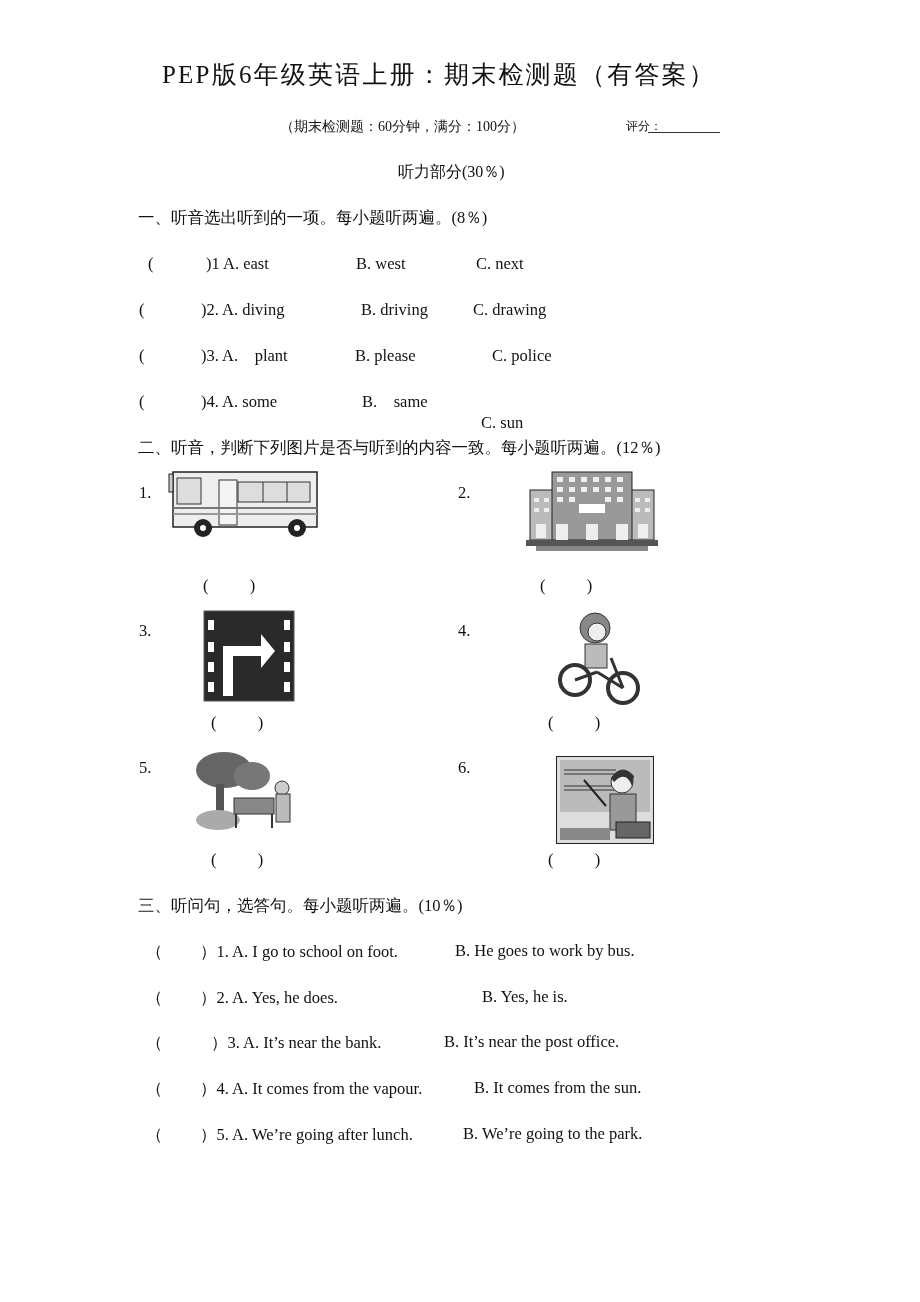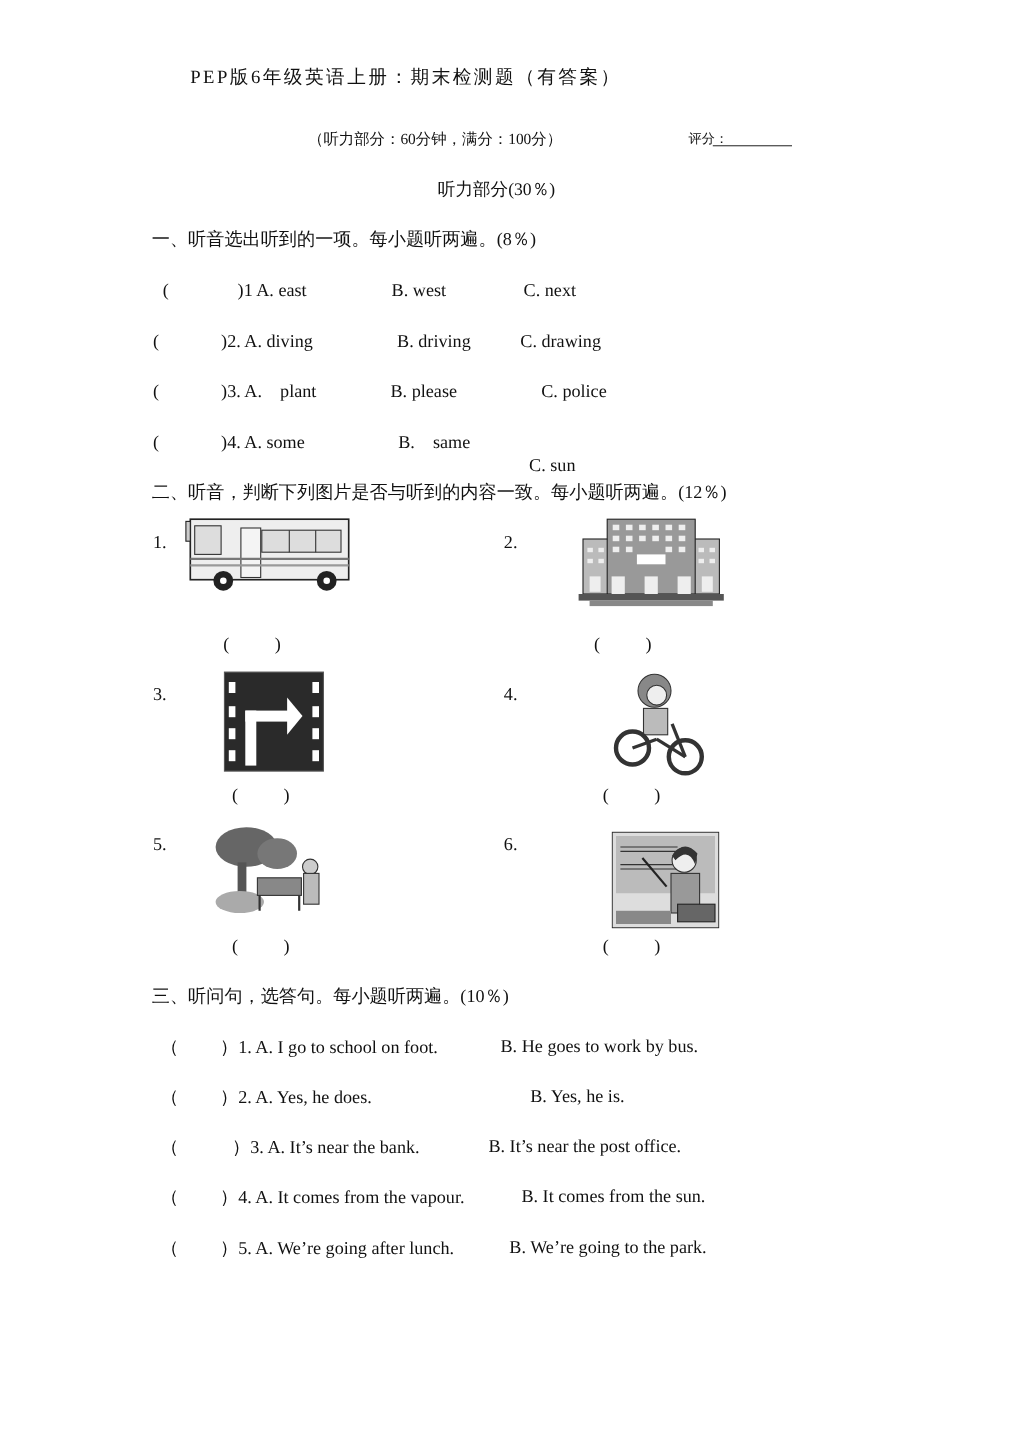--- a/index.html
+++ b/index.html
@@ -1,41 +1,41 @@
 <!DOCTYPE html>
 <html><head>
 <meta charset="utf-8">
 <style>
   html, body { margin: 0; padding: 0; background: #ffffff; }
   body { width: 920px; height: 1302px; position: relative; overflow: hidden;
          font-family: "Liberation Serif", "DejaVu Serif", serif; color: #111; }
   .abs { position: absolute; white-space: pre; }
-  .title { font-size: 17px; letter-spacing: 2.2px; top: 58px; left: 173px; }
+  .title { font-size: 25px; letter-spacing: 2.2px; top: 58px; left: 162px; }
   .sub { font-size: 14px; top: 118px; left: 280px; }
   .score { font-size: 12px; top: 118px; left: 598px; margin-left: 28px; }
   .score-line { position: absolute; top: 132px; left: 648px; width: 72px; border-bottom: 1px solid #333; }
   .part { font-size: 16px; top: 162px; left: 398px; }
   .sec { font-size: 16.5px; }
   .q { font-size: 16.5px; }
   .pic { position: absolute; }
   .bracket { font-size: 16.5px; }
 </style>
 </head>
 <body>
 
 <div class="abs title">PEP版6年级英语上册：期末检测题（有答案）</div>
-<div class="abs sub">（听力部分：60分钟，满分：100分）</div>
+<div class="abs sub">（期末检测题：60分钟，满分：100分）</div>
 <div class="abs score">评分：</div>
 <div class="score-line"></div>
 <div class="abs part">听力部分(30％)</div>
 
 <div class="abs sec" style="top:207px;left:138px;">一、听音选出听到的一项。每小题听两遍。(8％)</div>
 
 <div class="abs q" style="top:254px;left:148px;">(</div>
-<div class="abs q" style="top:254px;left:216px;">)1 A. east</div>
+<div class="abs q" style="top:254px;left:206px;">)1 A. east</div>
 <div class="abs q" style="top:254px;left:356px;">B. west</div>
 <div class="abs q" style="top:254px;left:476px;">C. next</div>
 
 <div class="abs q" style="top:300px;left:139px;">(</div>
 <div class="abs q" style="top:300px;left:201px;text-align:center;">)2. A. diving</div>
 <div class="abs q" style="top:300px;left:361px;">B. driving</div>
 <div class="abs q" style="top:300px;left:473px;">C. drawing</div>
 
 <div class="abs q" style="top:346px;left:139px;">(</div>
 <div class="abs q" style="top:346px;left:201px;">)3. A.    plant</div>

